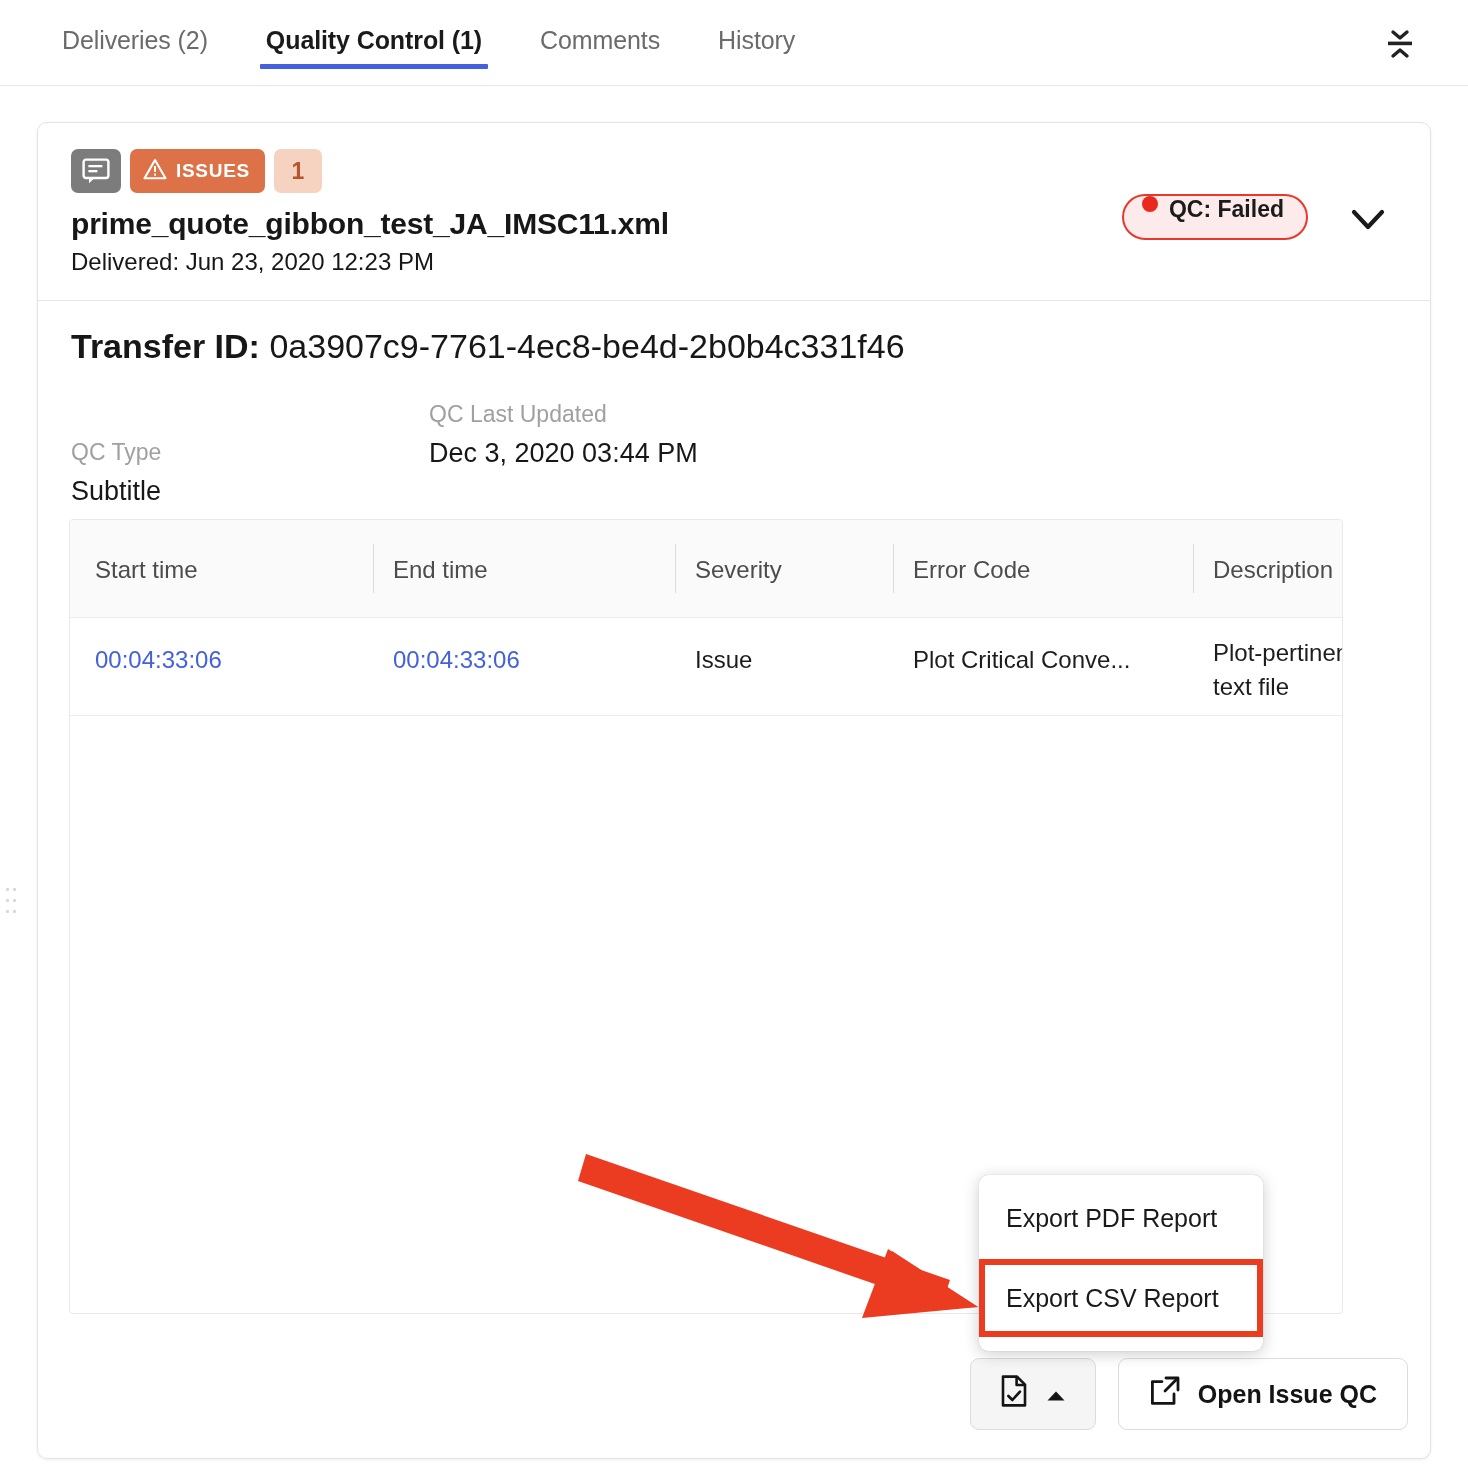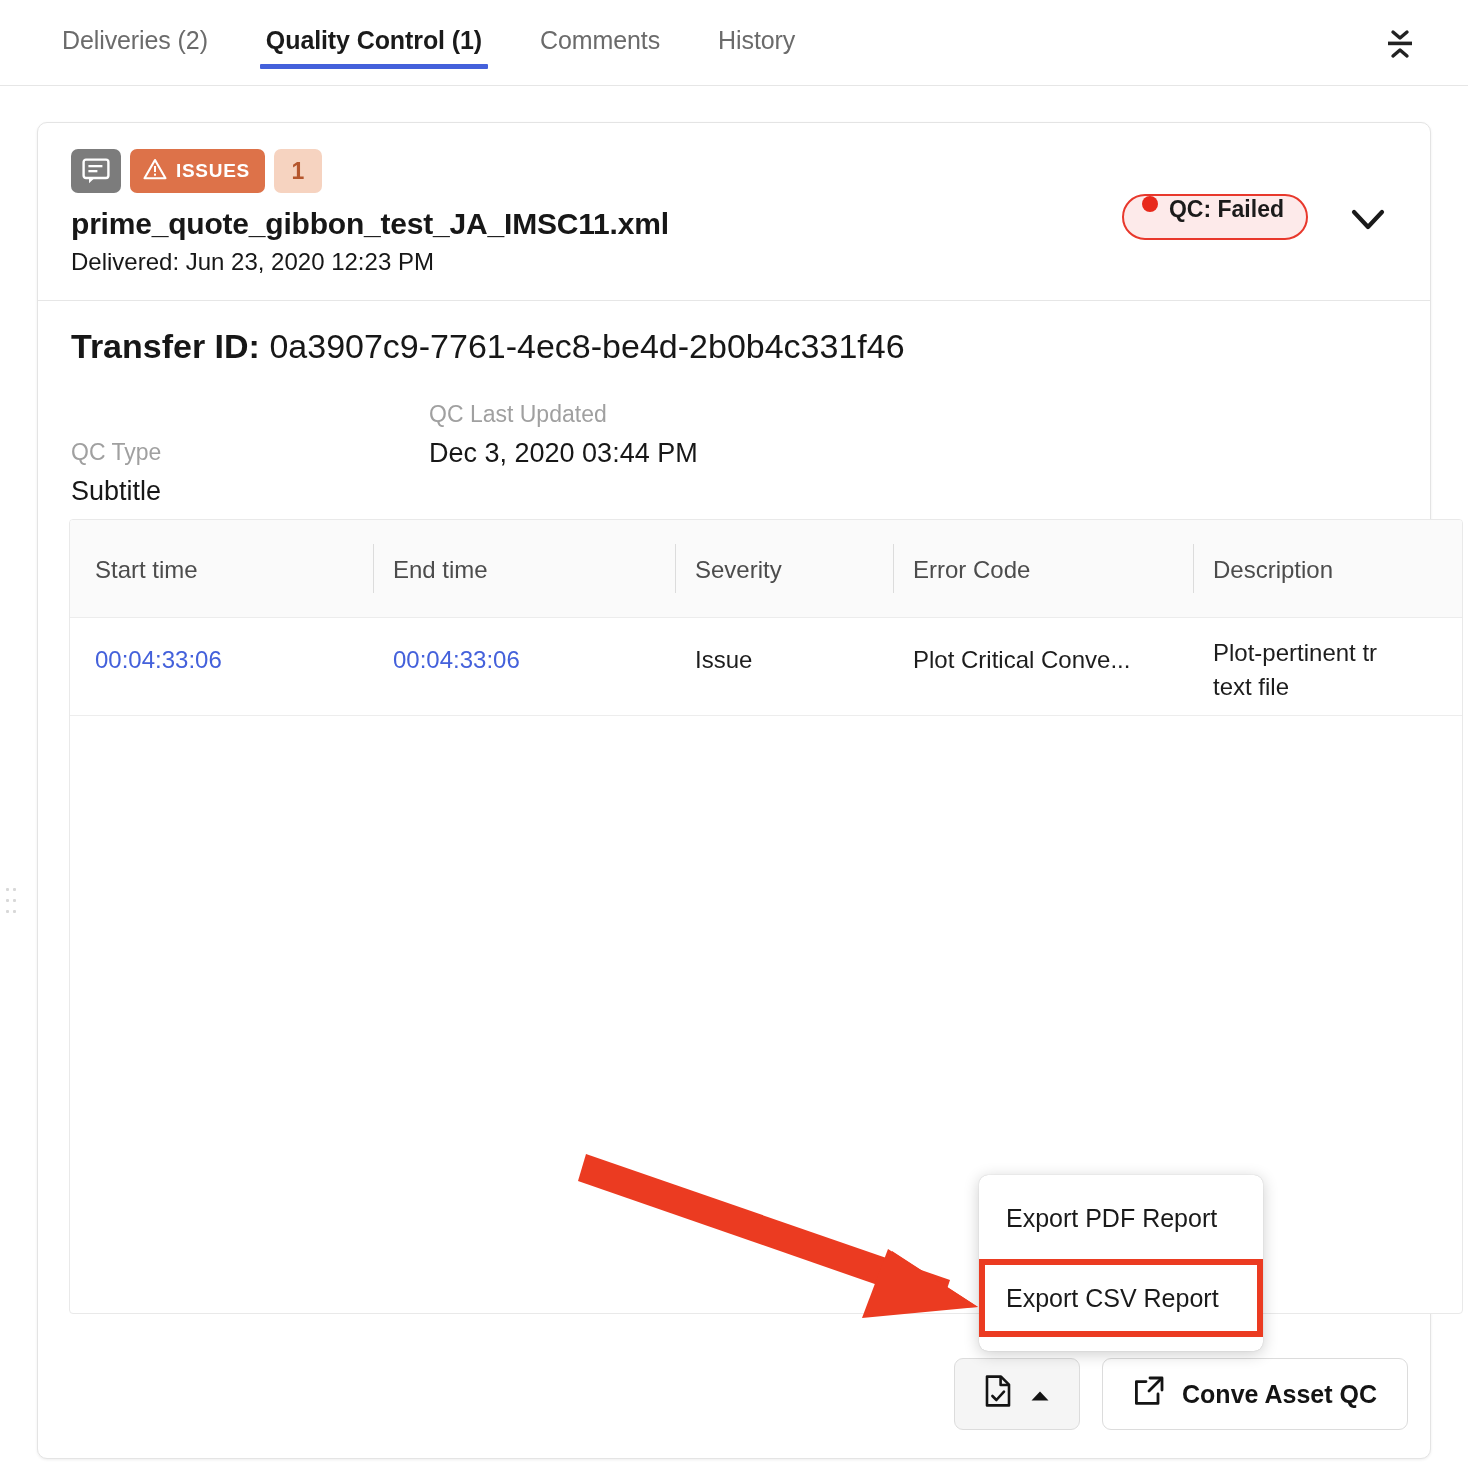--- a/index.html
+++ b/index.html
@@ -188,21 +188,21 @@
   .meta-col { position: absolute; top: 0; }
   .meta-col.c1 { left: 0; margin-top: 38px; }
   .meta-col.c2 { left: 358px; }
   .meta-label { font-size: 23px; color: #a0a0a0; margin-bottom: 10px; }
   .meta-value { font-size: 27px; color: #171717; }
 
   
   .table {
     position: absolute;
     left: 31px; top: 396px;
-    width: 1394px;
+    width: 1274px;
     height: 795px;
     border: 1px solid #e9e9e9;
     border-radius: 4px;
     overflow: hidden;
     background: #ffffff;
   }
   .thead {
     position: relative;
     height: 98px;
     background: #fafafa;
@@ -461,21 +461,21 @@
       </div>
 
       <div class="btn btn-open">
         <span>
           <svg width="32" height="32" viewBox="0 0 32 32" fill="none" xmlns="http://www.w3.org/2000/svg">
             <path d="M17 3 H29 V15" stroke="#141414" stroke-width="2.8" stroke-linecap="round" stroke-linejoin="round"></path>
             <path d="M28.4 3.6 L16 16" stroke="#141414" stroke-width="2.8" stroke-linecap="round"></path>
             <path d="M25 19 V28.4 H3.4 V6.6 H13" stroke="#141414" stroke-width="2.8" stroke-linecap="round" stroke-linejoin="round"></path>
           </svg>
         </span>
-        <span>Conve Asset QC</span>
+        <span>Open Issue QC</span>
       </div>
     </div>
 
     <div class="menu">
       <div class="menu-item">
         <span>Export PDF Report</span>
       </div>
       <div class="menu-item highlighted">
         <span>Export CSV Report</span>
       </div>

